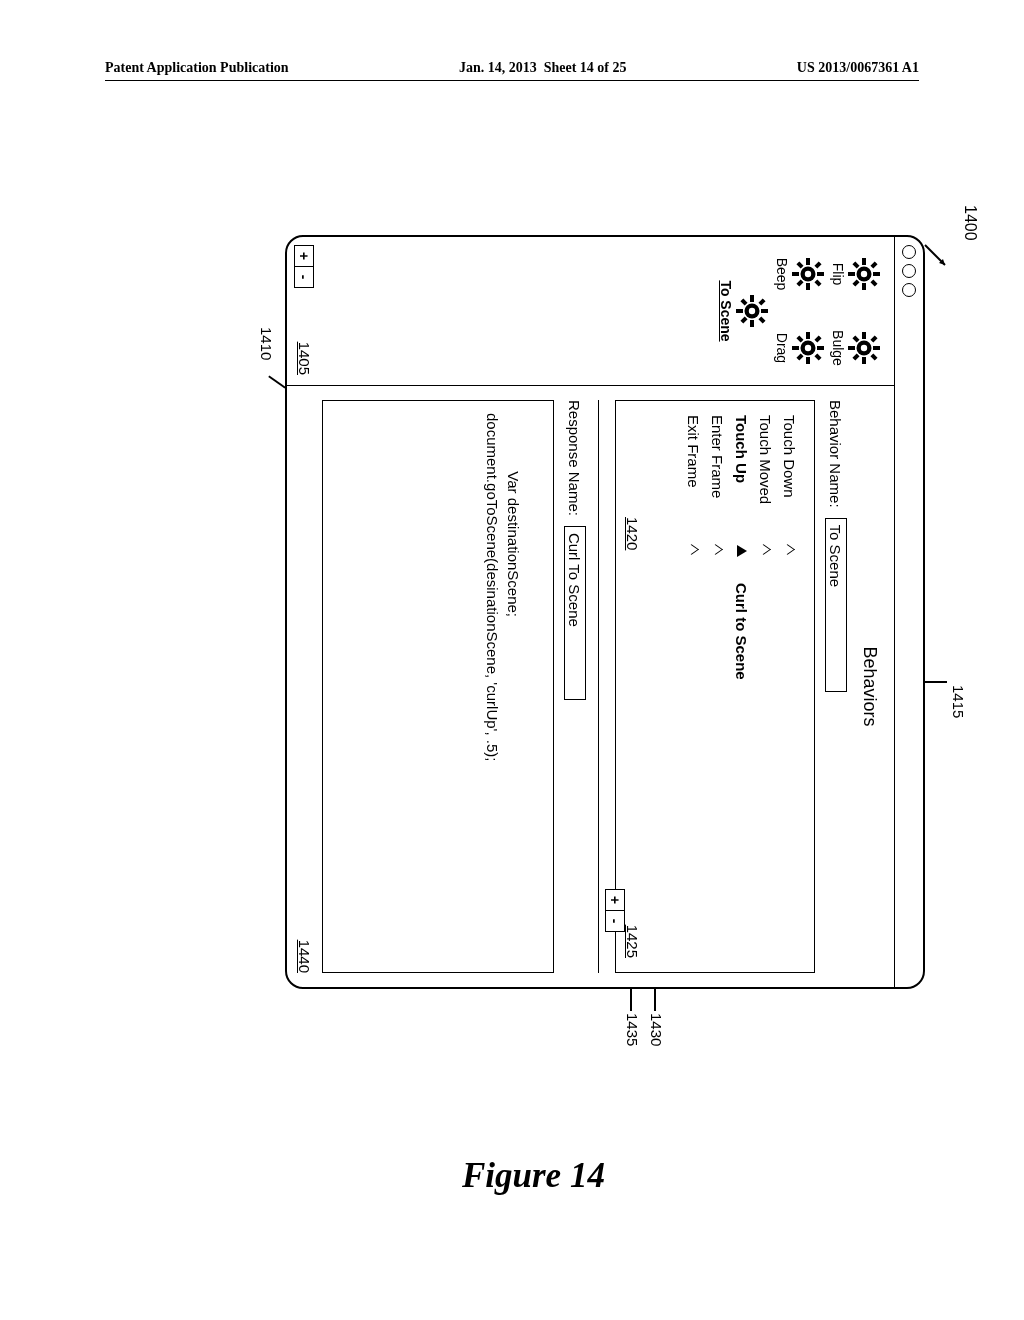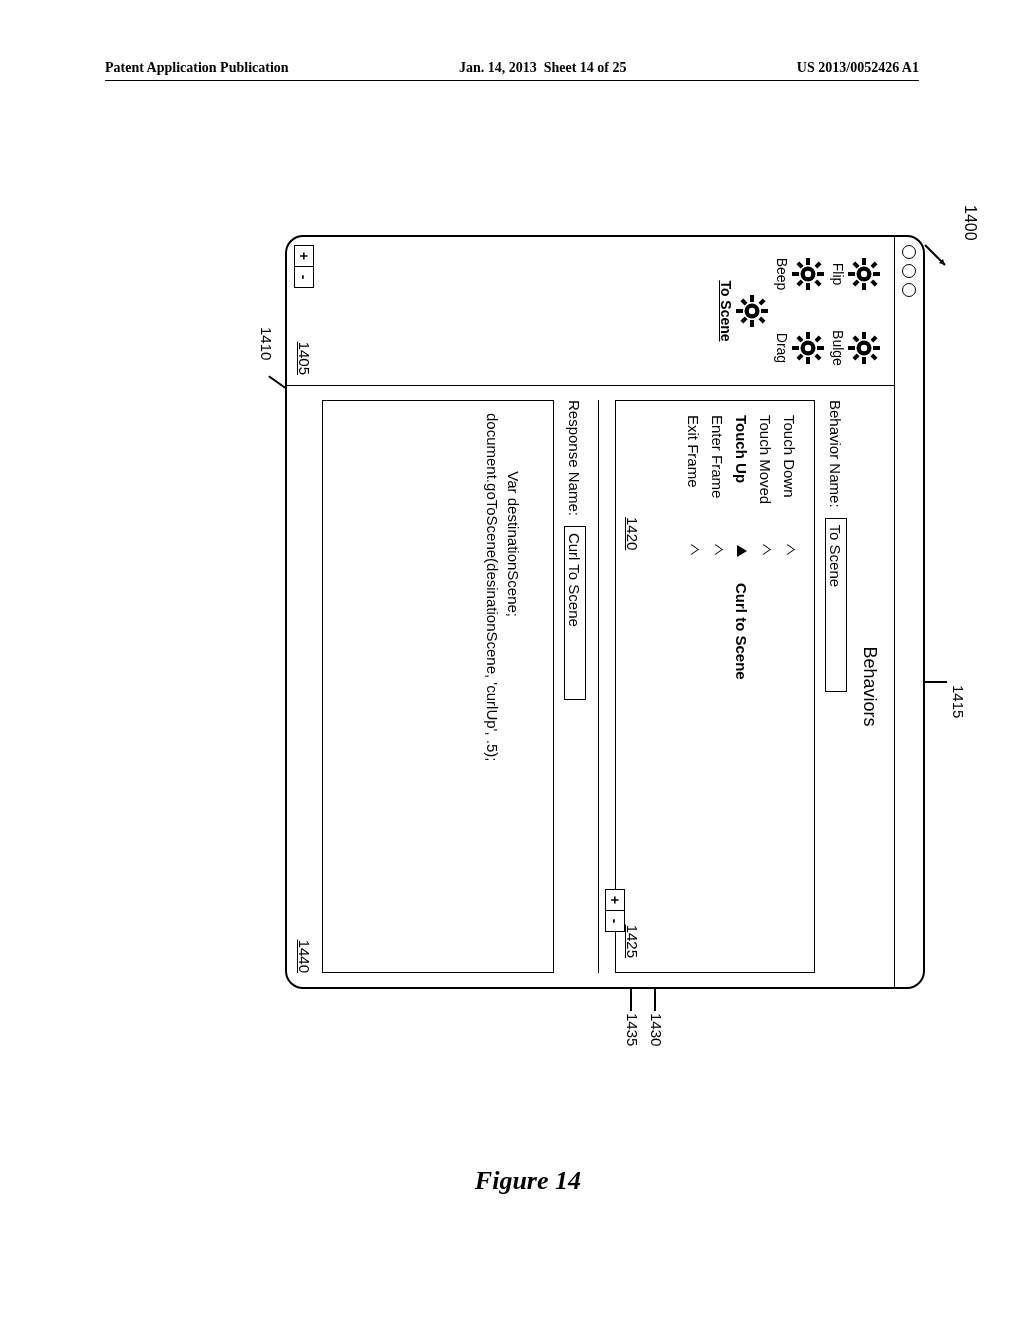--- a/index.html
+++ b/index.html
@@ -224,32 +224,32 @@
   }
 
   .fig-label {
     position: absolute;
     left: 50%;
     bottom: 124px;
     transform: translateX(-35%);
     font-family: "Times New Roman", serif;
     font-style: italic;
     font-weight: bold;
-    font-size: 26px;
+    font-size: 35px;
   }
 </style>
 </head>
 <body>
 
 <div class="page">
 
   <div class="header">
     <span>Patent Application Publication</span>
     <span>Jan. 14, 2013  Sheet 14 of 25</span>
-    <span>US 2013/0052426 A1</span>
+    <span>US 2013/0067361 A1</span>
   </div>
 
   <div class="fig-label">Figure 14</div>
 
   <div class="figure-wrap">
 
     <div class="callout-1400">1400</div>
     <div class="arrow-1400">
       <svg viewBox="0 0 28 28">
           <line x1="2" y1="26" x2="22" y2="6" stroke="#000" stroke-width="2"></line>

